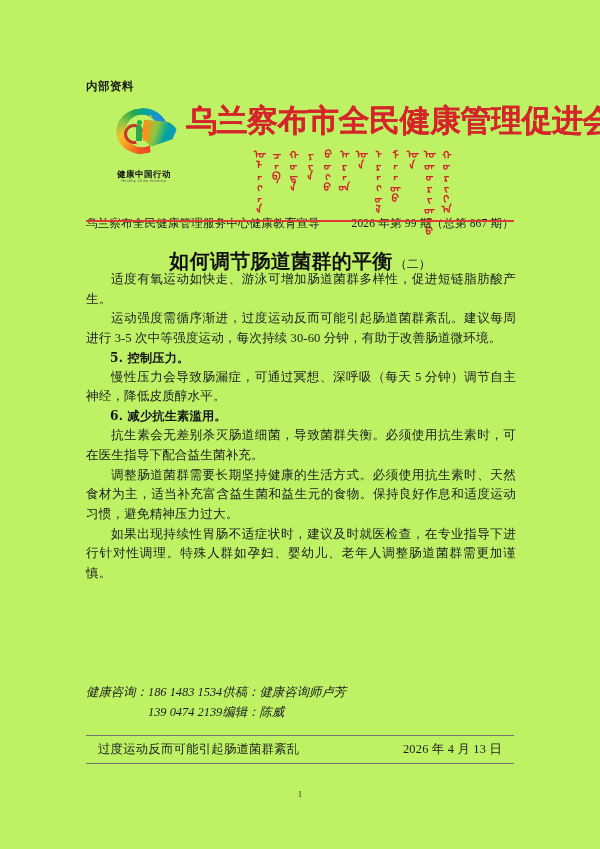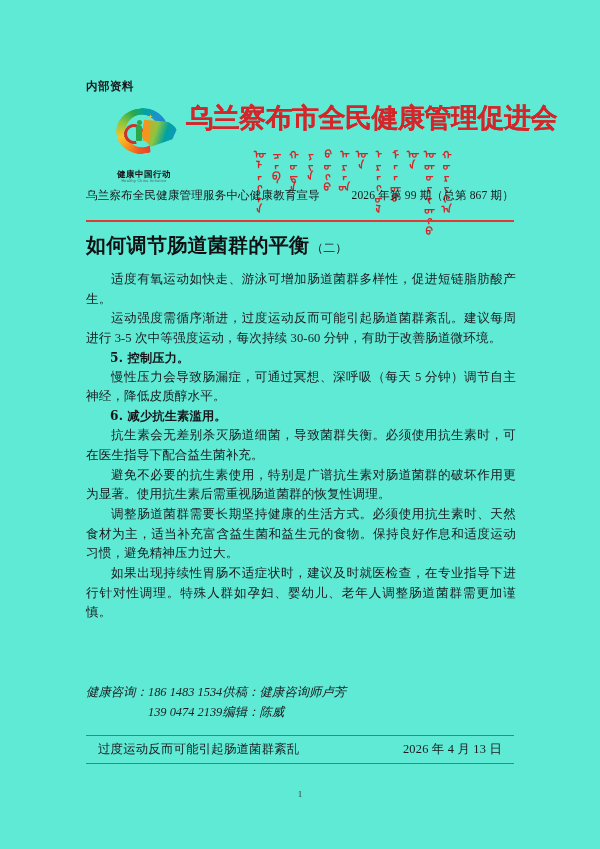--- a/index.html
+++ b/index.html
@@ -14,21 +14,21 @@
     overflow: hidden;
     font-family: "Liberation Serif", "DejaVu Serif", serif;
     color: #1a1a1a;
     -webkit-font-smoothing: antialiased;
   }
 
   .page {
     position: relative;
     width: 600px;
     height: 849px;
-    background: #5eead4;
+    background: #bef264;
     box-sizing: border-box;
   }
 
   
   .internal-label {
     position: absolute;
     left: 86px;
     top: 79px;
     font-family: "DejaVu Sans", "Liberation Sans", sans-serif;
     font-weight: bold;
@@ -154,21 +154,21 @@
   }
 
   .org-title {
     position: absolute;
     left: 100px;
     top: 0px;
     width: 328px;
     text-align: left;
     font-family: "DejaVu Sans", "Liberation Sans", sans-serif;
     font-weight: bold;
-    font-size: 27px;
+    font-size: 31px;
     line-height: 1.05;
     color: #d4262a;
     letter-spacing: -0.5px;
     white-space: nowrap;
     text-shadow: 0 0 0.6px #d4262a;
   }
 
   .org-title-mn {
     position: absolute;
     left: 100px;
@@ -188,21 +188,21 @@
     line-height: 1;
     height: 40px;
     color: #d4262a;
     font-weight: bold;
   }
 
   
   .issue-bar {
     position: absolute;
     left: 86px;
-    top: 188px;
+    top: 216px;
     width: 428px;
     display: flex;
     justify-content: space-between;
     align-items: flex-start;
     font-family: "Liberation Serif", serif;
     font-size: 11.5px;
     color: #17171a;
     letter-spacing: 0.2px;
   }
   .issue-bar .right { white-space: nowrap; }
@@ -213,22 +213,23 @@
     top: 220px;
     width: 428px;
     height: 0;
     border-top: 2.2px solid #e03a35;
   }
 
   
   .article-title {
     position: absolute;
     left: 86px;
-    top: 232px;
-    width: 428px;
+    top: 248px;
+    width: 428px;
+    text-align: center;
     white-space: nowrap;
   }
   .article-title .main {
     font-family: "DejaVu Serif", "Liberation Serif", serif;
     font-weight: bold;
     font-size: 20px;
     color: #111114;
     letter-spacing: 0.3px;
   }
   .article-title .part {
@@ -375,21 +376,20 @@
     <span class="main">如何调节肠道菌群的平衡</span><span class="part">（二）</span>
   </div>
 
   <div class="body-area">
       <div class="para">适度有氧运动如快走、游泳可增加肠道菌群多样性，促进短链脂肪酸产生。</div>
       <div class="para">运动强度需循序渐进，过度运动反而可能引起肠道菌群紊乱。建议每周进行 3-5 次中等强度运动，每次持续 30-60 分钟，有助于改善肠道微环境。</div>
       <div class="sec-head">5. 控制压力。</div>
       <div class="para">慢性压力会导致肠漏症，可通过冥想、深呼吸（每天 5 分钟）调节自主神经，降低皮质醇水平。</div>
       <div class="sec-head">6. 减少抗生素滥用。</div>
       <div class="para">抗生素会无差别杀灭肠道细菌，导致菌群失衡。必须使用抗生素时，可在医生指导下配合益生菌补充。</div>
-      <div class="para">避免不必要的抗生素使用，特别是广谱抗生素对肠道菌群的破坏作用更为显著。使用抗生素后需重视肠道菌群的恢复性调理。</div>
       <div class="para">调整肠道菌群需要长期坚持健康的生活方式。必须使用抗生素时、天然食材为主，适当补充富含益生菌和益生元的食物。保持良好作息和适度运动习惯，避免精神压力过大。</div>
       <div class="para">如果出现持续性胃肠不适症状时，建议及时就医检查，在专业指导下进行针对性调理。特殊人群如孕妇、婴幼儿、老年人调整肠道菌群需更加谨慎。</div>
     </div>
 
   <div class="contact">
       <div class="contact-row">
         <span class="contact-left"><span>健康咨询：</span><span>186 1483 1534</span></span>
         <span class="contact-right"><span>供稿：</span><span>健康咨询师卢芳</span></span>
       </div>
       <div class="contact-row">

